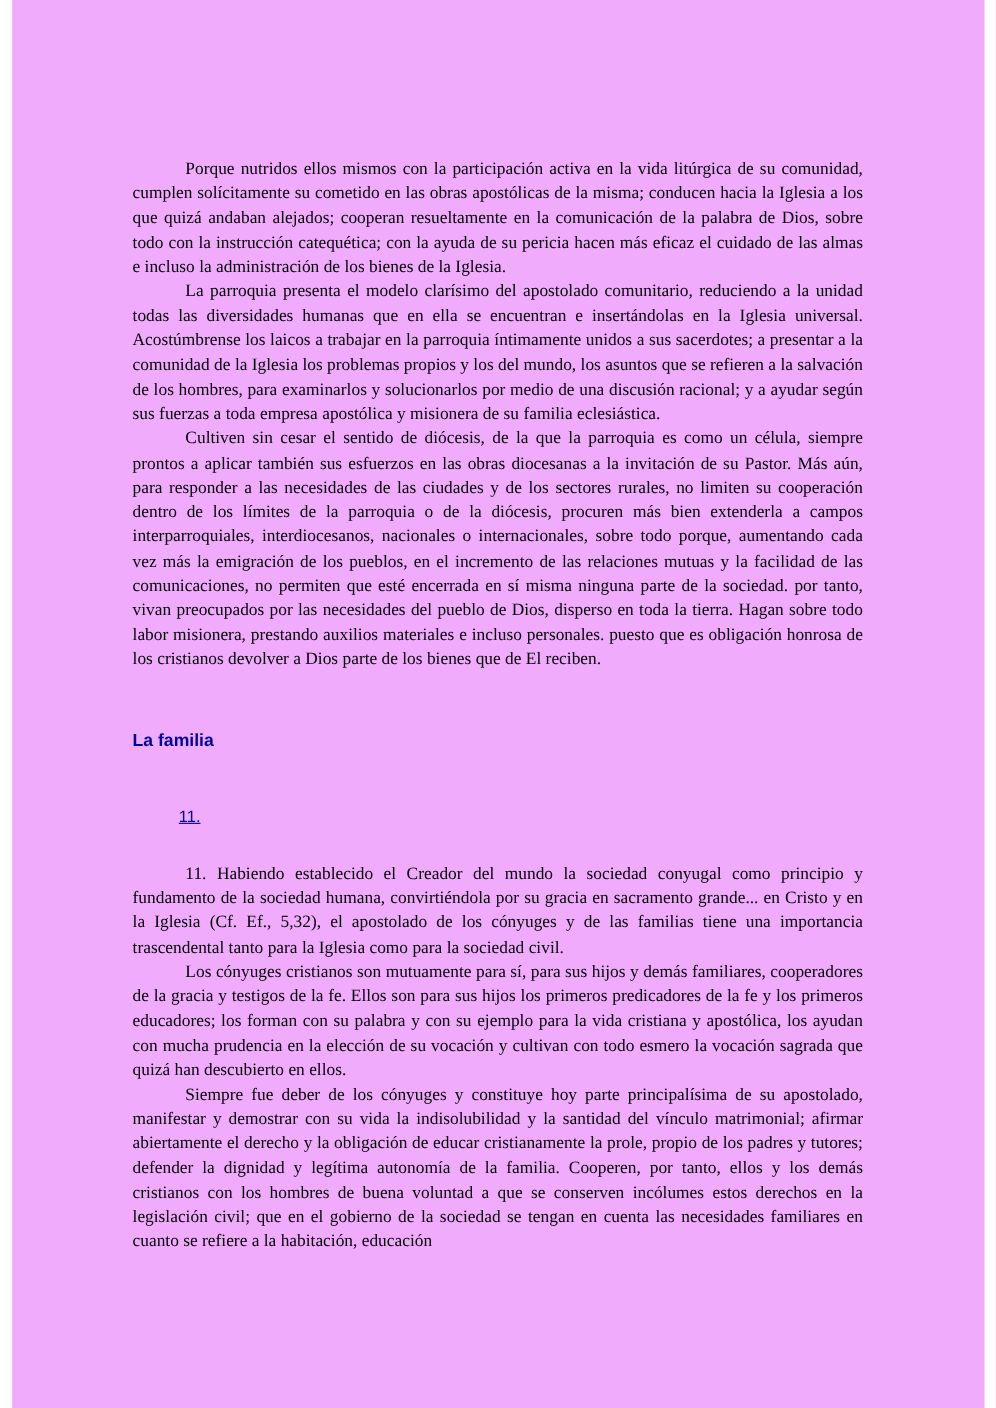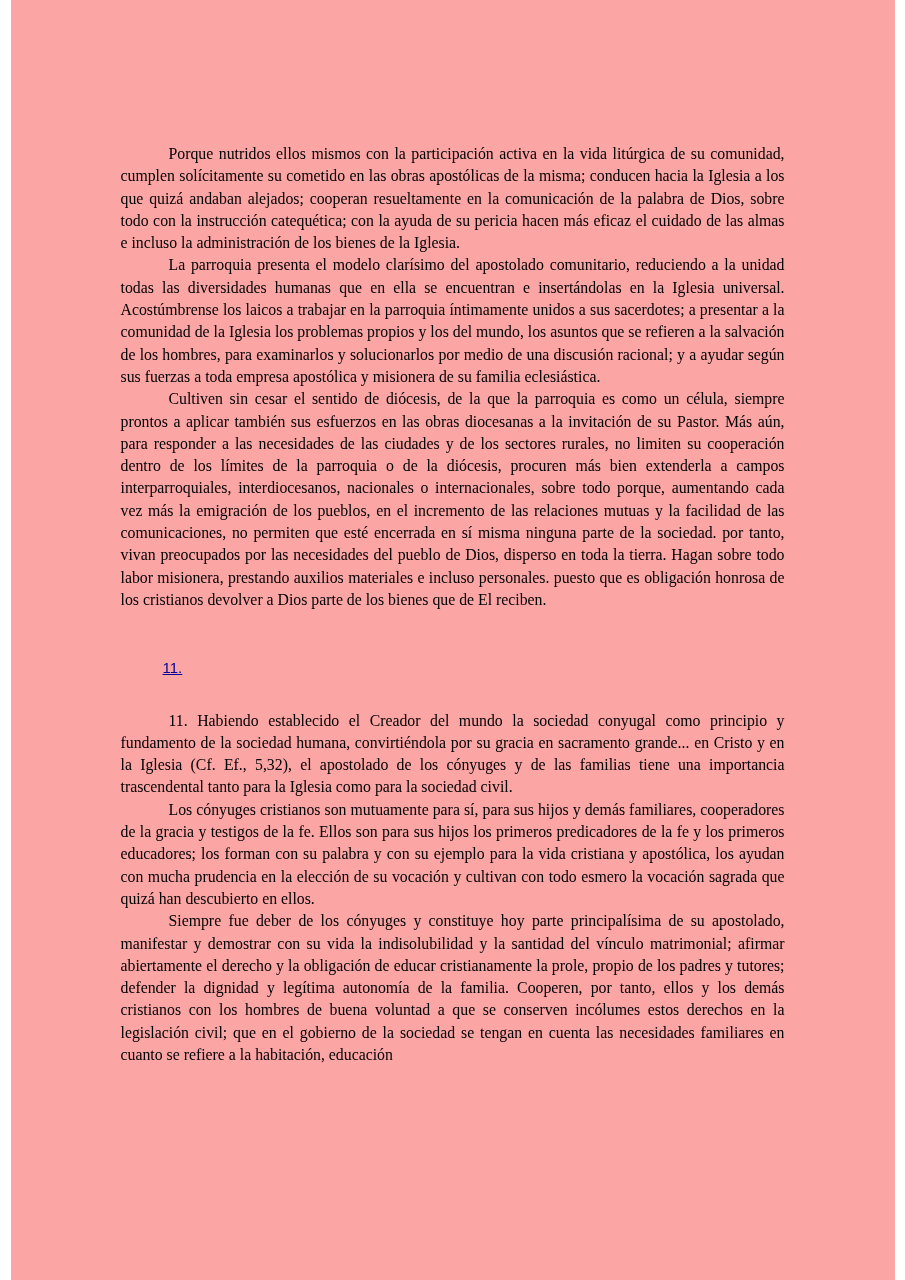--- a/index.html
+++ b/index.html
@@ -5,21 +5,21 @@
   html, body {
     margin: 0;
     padding: 0;
     background: #ffffff;
   }
   .page {
     position: relative;
     width: 884px;
     height: 1280px;
     margin: 0 auto;
-    background: #fca5a5;
+    background: #f0abfc;
     box-sizing: border-box;
     padding: 143px 110px 40px 110px;
     font-family: "Liberation Serif", "DejaVu Serif", serif;
     font-size: 15.8px;
     line-height: 22.3px;
     color: #000000;
     overflow: hidden;
   }
   .body-para {
     margin: 0;
@@ -51,20 +51,21 @@
 <body>
 
 <div class="page">
 
   <p class="body-para">Porque nutridos ellos mismos con la participación activa en la vida litúrgica de su comunidad, cumplen solícitamente su cometido en las obras apostólicas de la misma; conducen hacia la Iglesia a los que quizá andaban alejados; cooperan resueltamente en la comunicación de la palabra de Dios, sobre todo con la instrucción catequética; con la ayuda de su pericia hacen más eficaz el cuidado de las almas e incluso la administración de los bienes de la Iglesia.</p>
 
   <p class="body-para">La parroquia presenta el modelo clarísimo del apostolado comunitario, reduciendo a la unidad todas las diversidades humanas que en ella se encuentran e insertándolas en la Iglesia universal. Acostúmbrense los laicos a trabajar en la parroquia íntimamente unidos a sus sacerdotes; a presentar a la comunidad de la Iglesia los problemas propios y los del mundo, los asuntos que se refieren a la salvación de los hombres, para examinarlos y solucionarlos por medio de una discusión racional; y a ayudar según sus fuerzas a toda empresa apostólica y misionera de su familia eclesiástica.</p>
 
   <p class="body-para">Cultiven sin cesar el sentido de diócesis, de la que la parroquia es como un célula, siempre prontos a aplicar también sus esfuerzos en las obras diocesanas a la invitación de su Pastor. Más aún, para responder a las necesidades de las ciudades y de los sectores rurales, no limiten su cooperación dentro de los límites de la parroquia o de la diócesis, procuren más bien extenderla a campos interparroquiales, interdiocesanos, nacionales o internacionales, sobre todo porque, aumentando cada vez más la emigración de los pueblos, en el incremento de las relaciones mutuas y la facilidad de las comunicaciones, no permiten que esté encerrada en sí misma ninguna parte de la sociedad. por tanto, vivan preocupados por las necesidades del pueblo de Dios, disperso en toda la tierra. Hagan sobre todo labor misionera, prestando auxilios materiales e incluso personales. puesto que es obligación honrosa de los cristianos devolver a Dios parte de los bienes que de El reciben.</p>
 
+  <h2 class="section-heading">La familia</h2>
 
   <p class="section-anchor">
     <a>11.</a>
   </p>
 
   <p class="body-para">11. Habiendo establecido el Creador del mundo la sociedad conyugal como principio y fundamento de la sociedad humana, convirtiéndola por su gracia en sacramento grande... en Cristo y en la Iglesia (Cf. Ef., 5,32), el apostolado de los cónyuges y de las familias tiene una importancia trascendental tanto para la Iglesia como para la sociedad civil.</p>
 
   <p class="body-para">Los cónyuges cristianos son mutuamente para sí, para sus hijos y demás familiares, cooperadores de la gracia y testigos de la fe. Ellos son para sus hijos los primeros predicadores de la fe y los primeros educadores; los forman con su palabra y con su ejemplo para la vida cristiana y apostólica, los ayudan con mucha prudencia en la elección de su vocación y cultivan con todo esmero la vocación sagrada que quizá han descubierto en ellos.</p>
 
   <p class="body-para">Siempre fue deber de los cónyuges y constituye hoy parte principalísima de su apostolado, manifestar y demostrar con su vida la indisolubilidad y la santidad del vínculo matrimonial; afirmar abiertamente el derecho y la obligación de educar cristianamente la prole, propio de los padres y tutores; defender la dignidad y legítima autonomía de la familia. Cooperen, por tanto, ellos y los demás cristianos con los hombres de buena voluntad a que se conserven incólumes estos derechos en la legislación civil; que en el gobierno de la sociedad se tengan en cuenta las necesidades familiares en cuanto se refiere a la habitación, educación</p>

